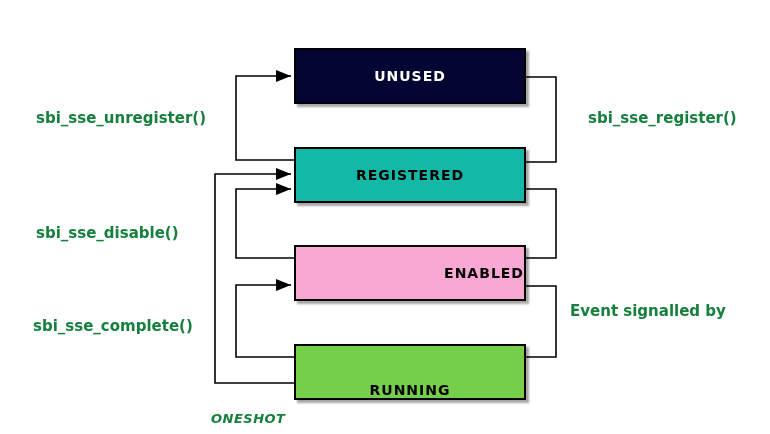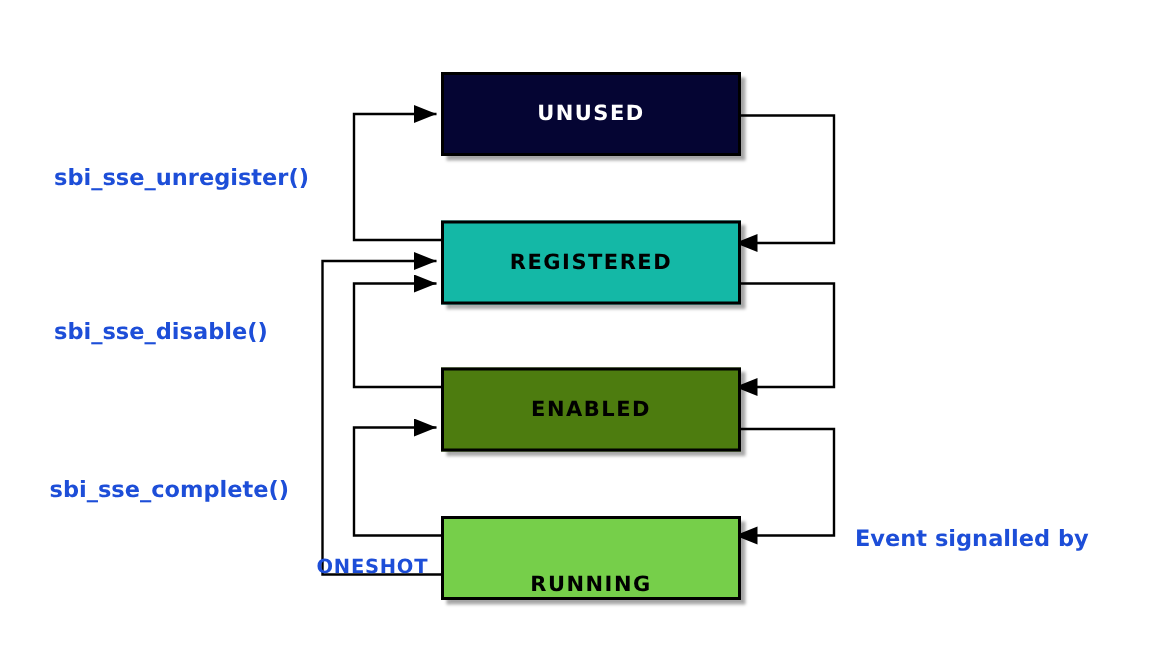--- a/index.html
+++ b/index.html
@@ -6,44 +6,44 @@
   #canvas{
     position:relative;
     width:770px;height:434px;
     background:#ffffff;
     font-family:"DejaVu Sans","Liberation Sans",sans-serif;
     overflow:hidden;
   }
   #arrows{position:absolute;left:0;top:0;width:770px;height:434px;}
   .state-box{
     position:absolute;
-    left:294px;width:200px;height:56px;
+    left:294px;width:232px;height:56px;
     box-sizing:border-box;
     border:2px solid #000000;
     box-shadow:3px 3px 2px rgba(0,0,0,0.35);
     display:flex;align-items:center;justify-content:center;
     font-weight:bold;font-size:14px;letter-spacing:1px;
     color:#000000;
   }
   #state-unused{top:48px;background:#050533;color:#ffffff;}
   #state-registered{top:147px;background:#3a57ee;}
   #state-enabled{top:245px;background:#c64634;}
   #state-running{top:344px;background:#76cf4a;align-items:flex-end;}
   .fn-label{
     position:absolute;
-    font-weight:bold;font-size:15px;color:#1d4ed8;
+    font-weight:bold;font-size:15px;color:#15803d;
     white-space:nowrap;
   }
   #label-unregister{left:36px;top:109px;}
-  #label-disable{left:36px;top:212px;}
+  #label-disable{left:36px;top:224px;}
   #label-complete{left:33px;top:317px;}
   #label-register{left:588px;top:109px;}
   #label-enable{left:583px;top:224px;}
-  #label-event{left:570px;top:303px;line-height:17px;margin-top:48px;}
-  #label-oneshot{left:211px;top:371px;font-size:13px;letter-spacing:0.5px;}
+  #label-event{left:570px;top:303px;line-height:17px;}
+  #label-oneshot{left:211px;top:411px;font-size:13px;letter-spacing:0.5px;font-style:italic;}
 </style>
 </head>
 <body>
 
 <div id="canvas">
 
   <svg id="arrows" viewBox="0 0 770 434" xmlns="http://www.w3.org/2000/svg">
     <defs>
       <marker id="arrowhead" markerUnits="userSpaceOnUse" markerWidth="16" markerHeight="13" refX="15" refY="6" orient="auto">
         <path d="M0,0 L15,6 L0,12 Z" fill="#000000"></path>
@@ -59,30 +59,31 @@
   </svg>
 
   <div id="state-unused" class="state-box" style="background: rgb(5, 5, 51);">
     <span>UNUSED</span>
   </div>
 
   <div id="state-registered" class="state-box" style="background: #14b8a6;">
     <span>REGISTERED</span>
   </div>
 
-  <div id="state-enabled" class="state-box" style="background: #4d7c0f;">
+  <div id="state-enabled" class="state-box" style="background: #f9a8d4; justify-content: flex-end;">
     <span>ENABLED</span>
   </div>
 
   <div id="state-running" class="state-box" style="background: rgb(118, 207, 74);">
     <span>RUNNING</span>
   </div>
 
   <div id="label-unregister" class="fn-label">sbi_sse_unregister()</div>
 
+  <div id="label-register" class="fn-label">sbi_sse_register()</div>
 
   <div id="label-disable" class="fn-label">sbi_sse_disable()</div>
 
 
   <div id="label-complete" class="fn-label">sbi_sse_complete()</div>
 
   <div id="label-event" class="fn-label">
     <div>Event signalled by</div>
   </div>
 

